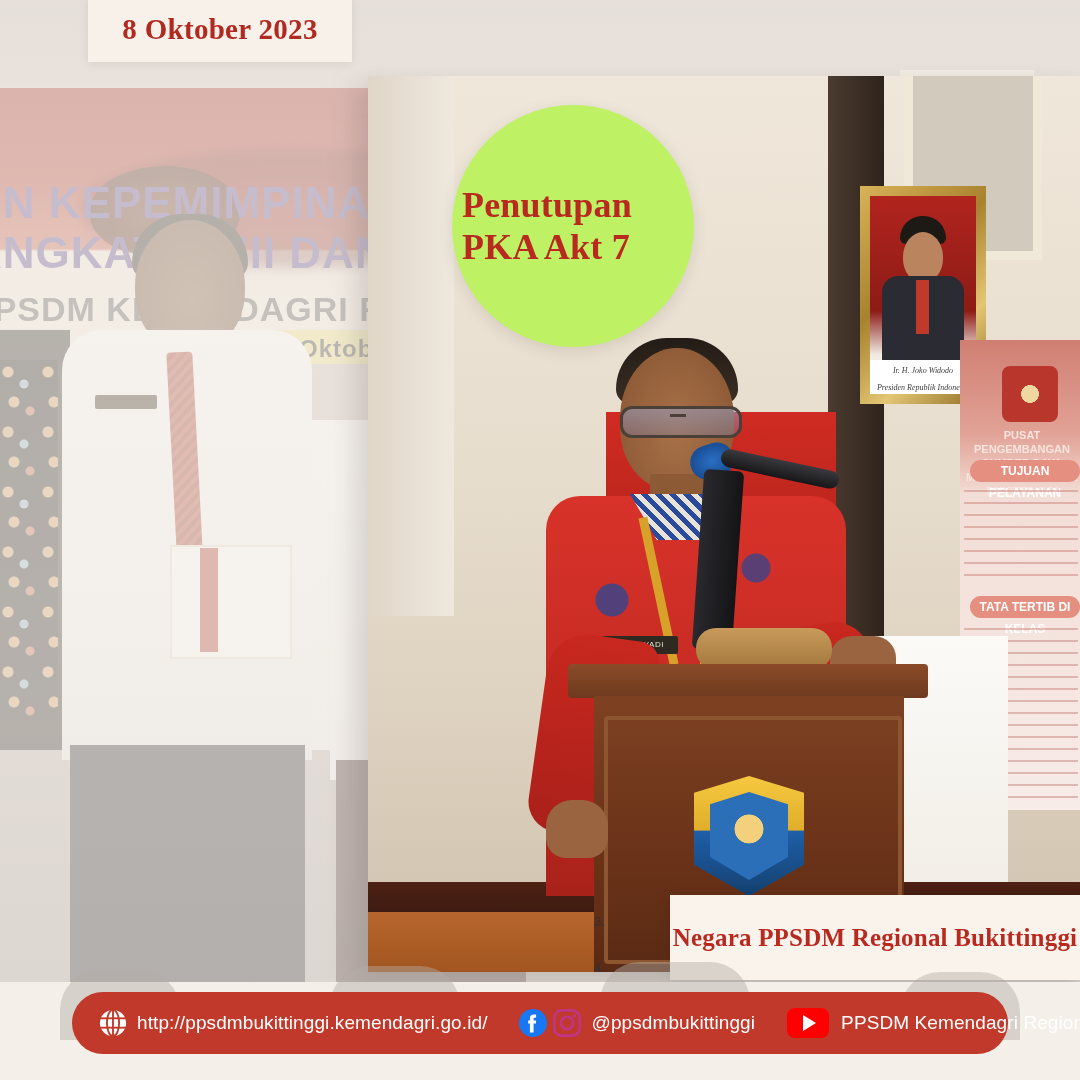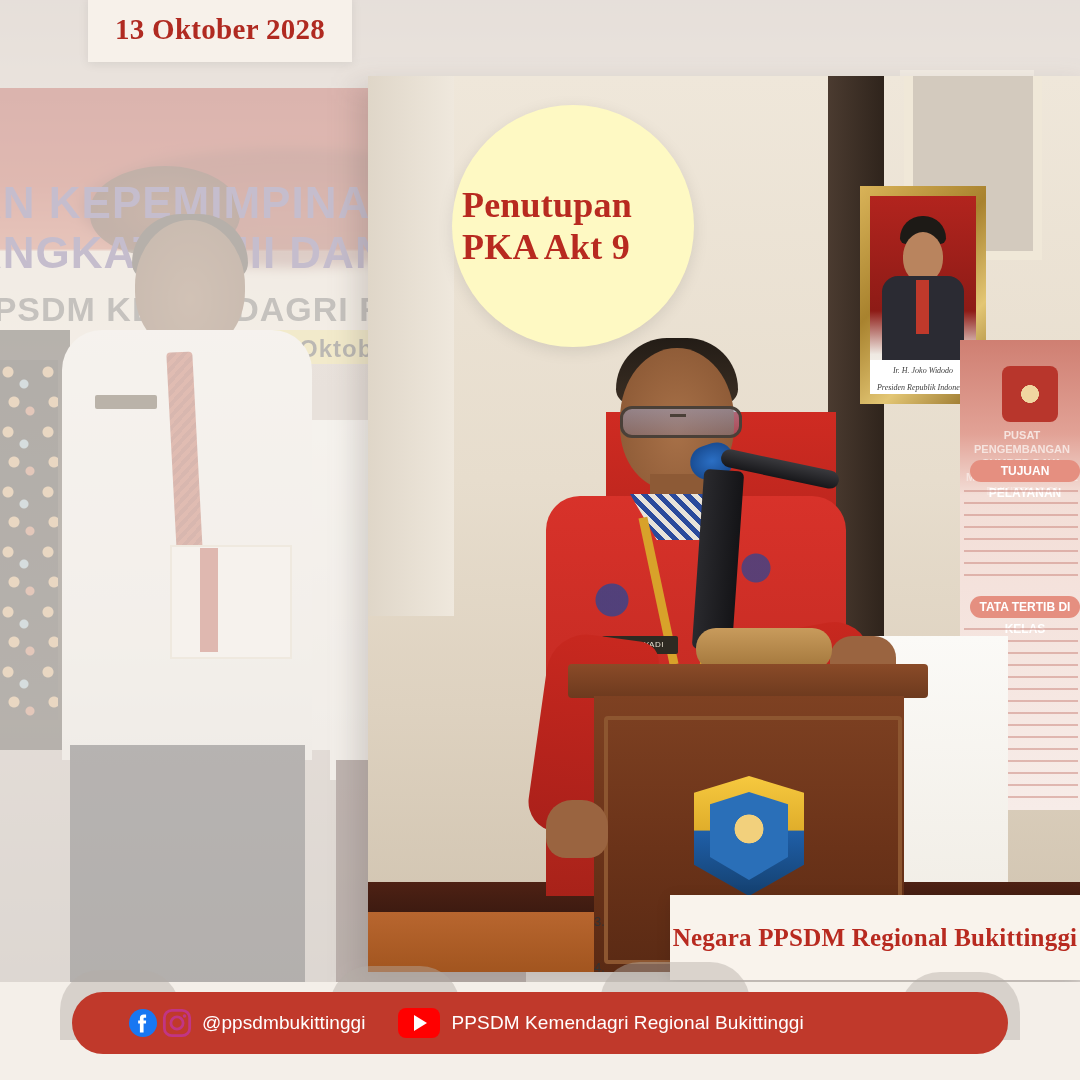--- a/index.html
+++ b/index.html
@@ -459,21 +459,21 @@
     color: #b02a21;
     letter-spacing: .3px;
   }
 
   
   .circle-badge {
     position: absolute;
     left: 452px; top: 105px;
     width: 242px; height: 242px;
     border-radius: 50%;
-    background: #fef9c3;
+    background: #bef264;
     display: flex; align-items: center; justify-content: flex-start;
     box-shadow: 0 4px 16px rgba(0,0,0,0.10);
   }
   .circle-badge .cb-text {
     padding-left: 10px;
     font-family: "Liberation Serif", serif;
     font-weight: 700;
     font-size: 36px;
     line-height: 1.18;
     color: #b82a20;
@@ -675,44 +675,56 @@
     <div class="podium-trim"></div>
     <div class="podium-crest"></div>
     <div class="podium-crest-inner"></div>
     <div class="sp-hand-l"></div>
 
     <div class="mp-num3">3.</div>
     <div class="mp-num4">4.</div>
   </div>
 
   <div class="date-badge">
-    <span>13 Oktober 2028</span>
+    <span>8 Oktober 2023</span>
   </div>
 
   <div class="circle-badge">
     <div class="cb-text">
       <div>Penutupan</div>
-      <div>PKA  Akt  9</div>
+      <div>PKA  Akt  7</div>
     </div>
   </div>
 
   <div class="caption-box">
     <span>Negara PPSDM Regional Bukittinggi</span>
   </div>
 
   <div class="footer-wrap">
     <div class="footer-ghosts">
       <div class="gh" style="left:60px;  top:10px; width:120px; height:70px;"></div>
       <div class="gh" style="left:330px; top:6px;  width:130px; height:74px;"></div>
       <div class="gh" style="left:600px; top:2px;  width:150px; height:78px;"></div>
       <div class="gh" style="left:900px; top:12px; width:120px; height:68px;"></div>
     </div>
 
     <div class="footer-bar">
 
+      <div class="f-item">
+        <svg class="icon-globe" viewBox="0 0 32 32">
+          <circle cx="16" cy="16" r="14" fill="#ffffff"></circle>
+          <g stroke="#c0392b" stroke-width="2" fill="none">
+            <ellipse cx="16" cy="16" rx="6.5" ry="14"></ellipse>
+            <line x1="2" y1="11" x2="30" y2="11"></line>
+            <line x1="2" y1="21" x2="30" y2="21"></line>
+            <line x1="16" y1="2" x2="16" y2="30"></line>
+          </g>
+        </svg>
+        <span class="f-text">http://ppsdmbukittinggi.kemendagri.go.id/</span>
+      </div>
 
       <svg class="icon-fb" viewBox="0 0 32 32">
         <circle cx="16" cy="16" r="15" fill="#1877f2"></circle>
         <path d="M19.2 16.6h-2.6V26h-3.9v-9.4h-1.9v-3.3h1.9v-2.2c0-2.6 1.1-4.1 4.1-4.1h2.5v3.3h-1.6c-1.1 0-1.1.4-1.1 1.2v1.8h2.7l-.1 3.3z" fill="#ffffff"></path>
       </svg>
 
       <svg class="icon-ig" viewBox="0 0 32 32">
         <rect x="2.5" y="2.5" width="27" height="27" rx="8" ry="8" fill="none" stroke="#c13584" stroke-width="3"></rect>
         <circle cx="16" cy="16" r="6.5" fill="none" stroke="#c13584" stroke-width="3"></circle>
         <circle cx="24" cy="8.5" r="1.9" fill="#c13584"></circle>

